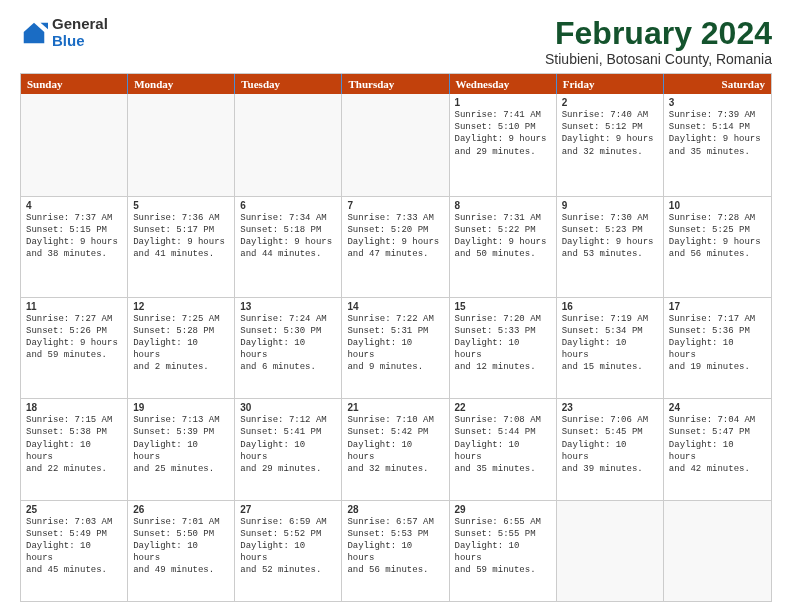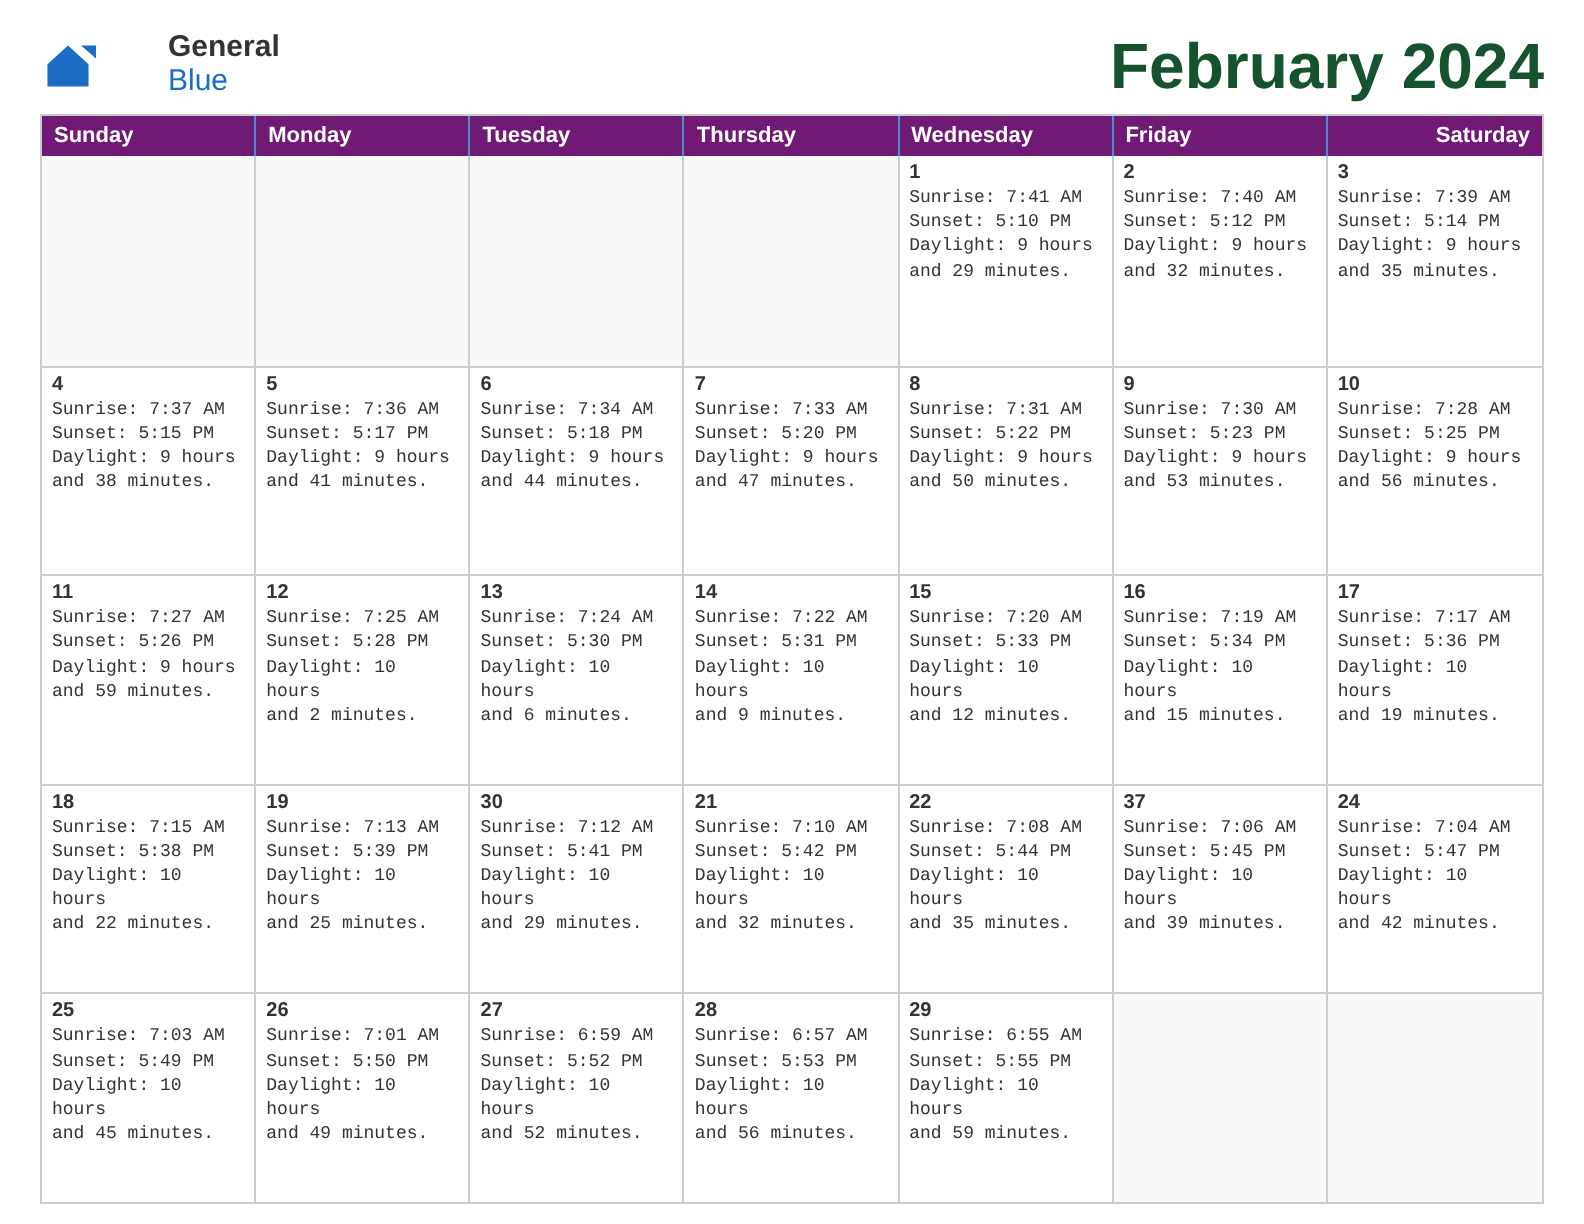--- a/index.html
+++ b/index.html
@@ -25,30 +25,29 @@
     }
     .logo-area {
       display: flex;
       align-items: center;
       gap: 4px;
     }
     .logo-text {
       display: flex;
       flex-direction: column;
       line-height: 1.1;
-      margin-left: 32px;
     }
     .logo-general {
       font-size: 15px;
       font-weight: bold;
       color: #333;
     }
     .logo-blue {
       font-size: 15px;
-      font-weight: normal;
+      font-weight: bold;
       color: #1a6cc4;
     }
     .logo-icon {
       width: 28px;
       height: 28px;
     }
     .title-area {
       text-align: right;
     }
     .main-title {
@@ -63,21 +62,22 @@
     }
     .calendar {
       flex: 1;
       display: flex;
       flex-direction: column;
       border: 1px solid #ccc;
     }
     .cal-header {
       display: grid;
       grid-template-columns: repeat(7, 1fr);
-      background: #701a75;
+      background: #c2410c;
+      font-family: Liberation Serif, serif;
     }
     .cal-header-cell {
       color: #fff;
       font-size: 11px;
       font-weight: bold;
       padding: 4px 6px;
       text-align: left;
       border-right: 1px solid #4a8dd5;
     }
     .cal-header-cell:last-child { border-right: none; text-align: right; }
@@ -125,20 +125,21 @@
         <polygon points="15,4 26,14 26,26 4,26 4,14" fill="#1a6cc4"></polygon>
         <polygon points="22,4 30,11 30,4" fill="#1a6cc4"></polygon>
       </svg>
       <div class="logo-text">
         <span class="logo-general">General</span>
         <span class="logo-blue">Blue</span>
       </div>
     </div>
     <div class="title-area">
       <div class="main-title">February 2024</div>
+      <div class="subtitle">Stiubieni, Botosani County, Romania</div>
     </div>
   </div>
 
   <div class="calendar">
     <div class="cal-header">
     <div class="cal-header-cell">Sunday</div>
         <div class="cal-header-cell">Monday</div>
         <div class="cal-header-cell">Tuesday</div>
         <div class="cal-header-cell">Thursday</div>
         <div class="cal-header-cell">Wednesday</div>
@@ -239,21 +240,21 @@
           </div>
           <div class="cal-cell">
             <div class="day-number">21</div>
             <div class="day-info">Sunrise: 7:10 AM<br>Sunset: 5:42 PM<br>Daylight: 10 hours<br>and 32 minutes.</div>
           </div>
           <div class="cal-cell">
             <div class="day-number">22</div>
             <div class="day-info">Sunrise: 7:08 AM<br>Sunset: 5:44 PM<br>Daylight: 10 hours<br>and 35 minutes.</div>
           </div>
           <div class="cal-cell">
-            <div class="day-number">37</div>
+            <div class="day-number">23</div>
             <div class="day-info">Sunrise: 7:06 AM<br>Sunset: 5:45 PM<br>Daylight: 10 hours<br>and 39 minutes.</div>
           </div>
           <div class="cal-cell">
             <div class="day-number">24</div>
             <div class="day-info">Sunrise: 7:04 AM<br>Sunset: 5:47 PM<br>Daylight: 10 hours<br>and 42 minutes.</div>
           </div>
         </div>
         <div class="cal-row">
           <div class="cal-cell">
             <div class="day-number">25</div>

